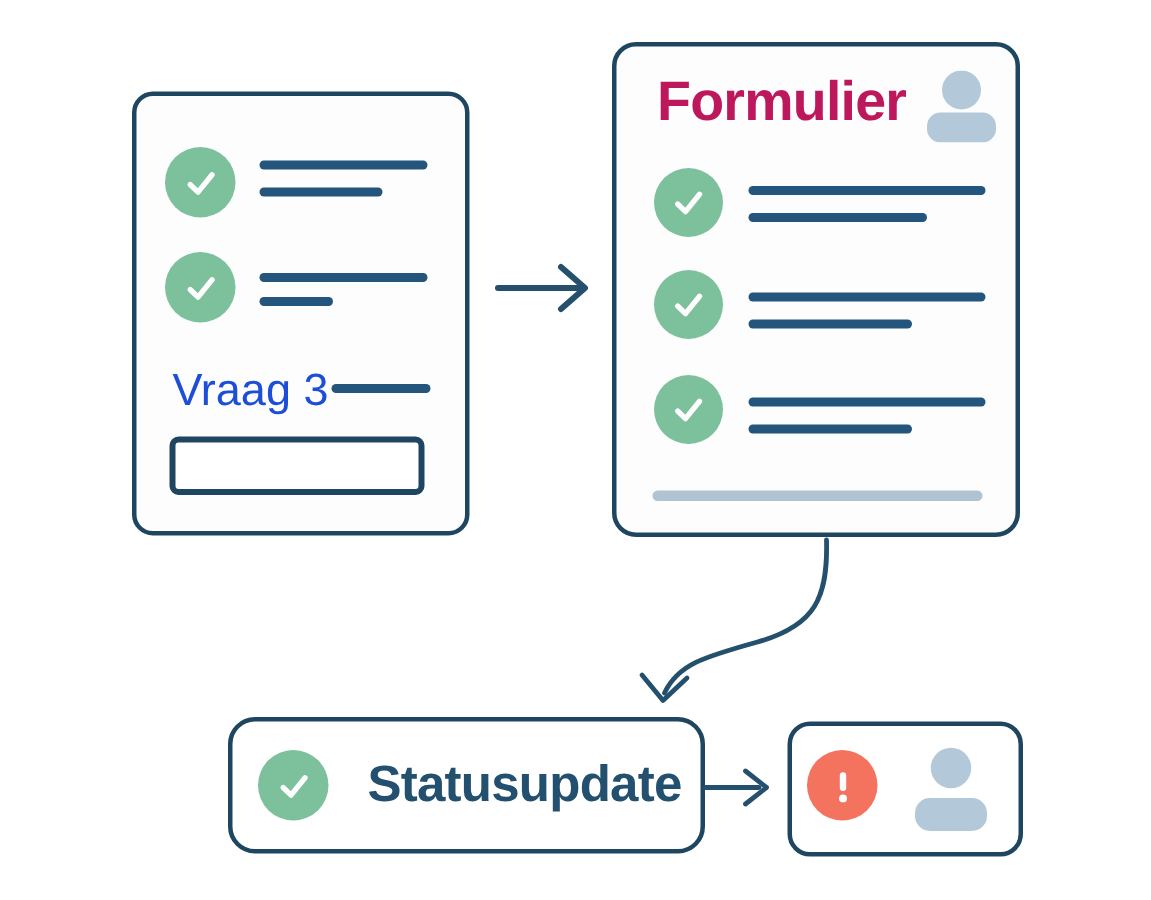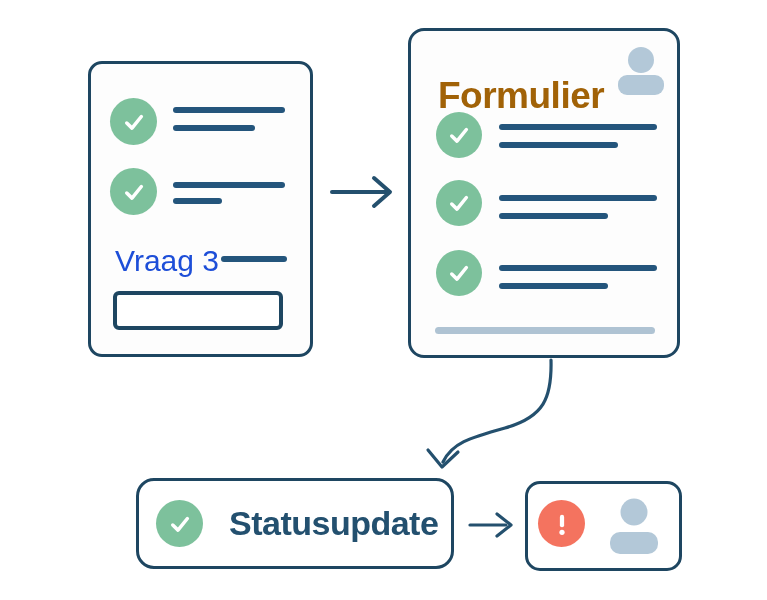--- a/index.html
+++ b/index.html
@@ -11,21 +11,21 @@
   }
   .canvas { position: absolute; left: 0; top: 0; width: 767px; height: 600px; }
 
   
   .card {
     position: absolute; background: #fdfdfd;
     border: 3px solid #1e4661;
   }
   .question-card { left: 88px; top: 61px; width: 225px; height: 296px; border-radius: 14px; }
   .form-card     { left: 408px; top: 28px; width: 272px; height: 330px; border-radius: 16px; }
-  .status-pill   { left: 136px; top: 478px; width: 318px; height: 91px; border-radius: 18px; background: #ffffff; }
+  .status-pill   { left: 152px; top: 478px; width: 318px; height: 91px; border-radius: 18px; background: #ffffff; }
   .alert-card    { left: 525px; top: 481px; width: 157px; height: 90px; border-radius: 15px; background: #ffffff; }
 
   .check-circle {
     position: absolute; width: 47px; height: 47px; border-radius: 50%;
     background: #7dc19c; display: flex; align-items: center; justify-content: center;
   }
   .check-circle svg { width: 30px; height: 30px; }
 
   .tline { position: absolute; height: 6px; border-radius: 3px; background: #24557c; }
 
@@ -35,21 +35,21 @@
 
   .alert-circle {
     position: absolute; width: 47px; height: 47px; border-radius: 50%;
     background: #f4735f; display: flex; align-items: center; justify-content: center;
   }
   .alert-circle svg { width: 30px; height: 30px; }
 
   
   .form-title {
     position: absolute; left: 27px; top: 16px;
-    font-size: 37px; font-weight: bold; color: #a16207; letter-spacing: -0.5px; margin-top: 28px;
+    font-size: 37px; font-weight: bold; color: #be185d; letter-spacing: -0.5px;
   }
   .question-label {
     position: absolute; left: 24px; top: 180px;
     font-size: 30px; font-weight: normal; color: #1d4ed8;
   }
   .status-label {
     font-size: 34px; font-weight: bold; color: #23506f; letter-spacing: -0.5px;
   }
 
   .answer-box {

